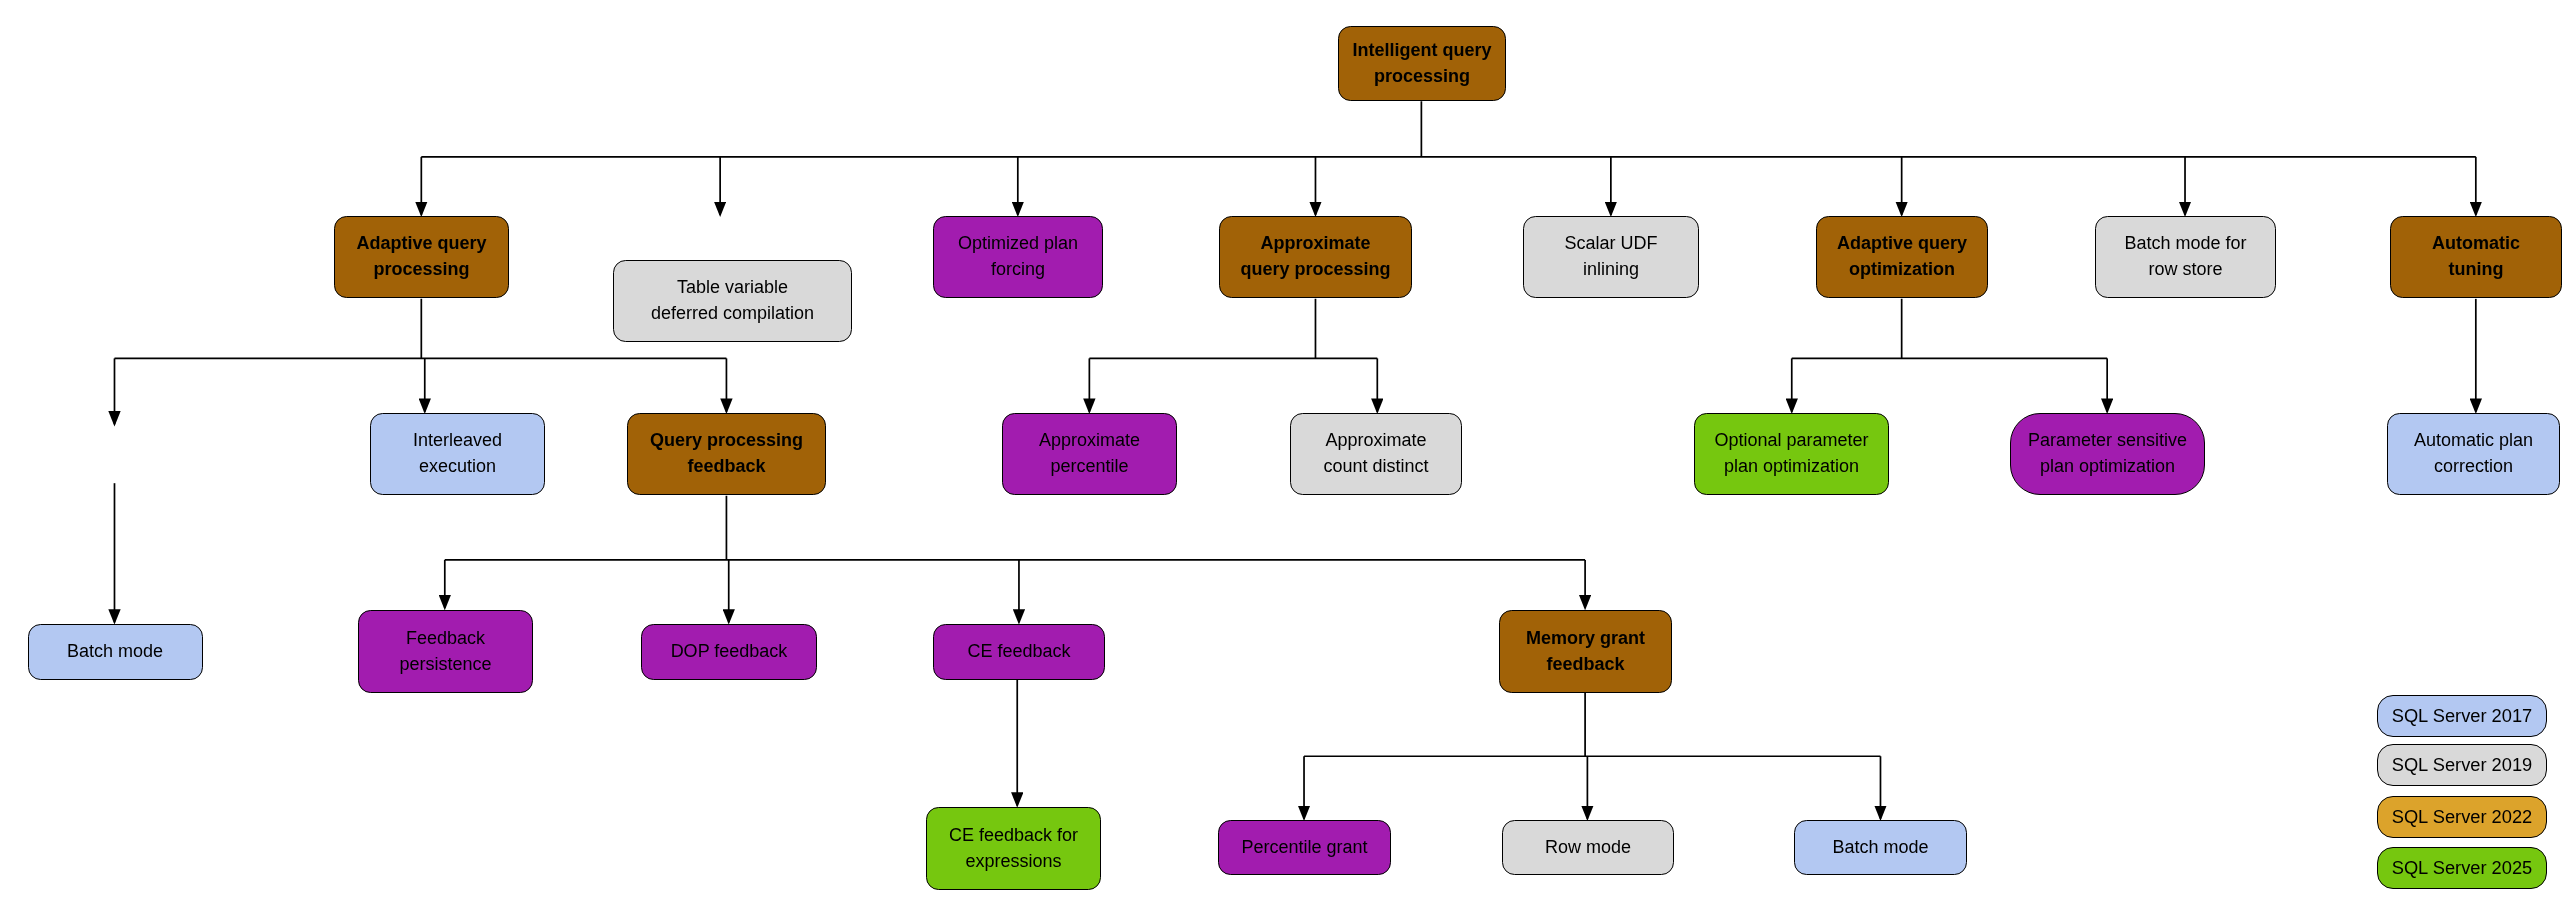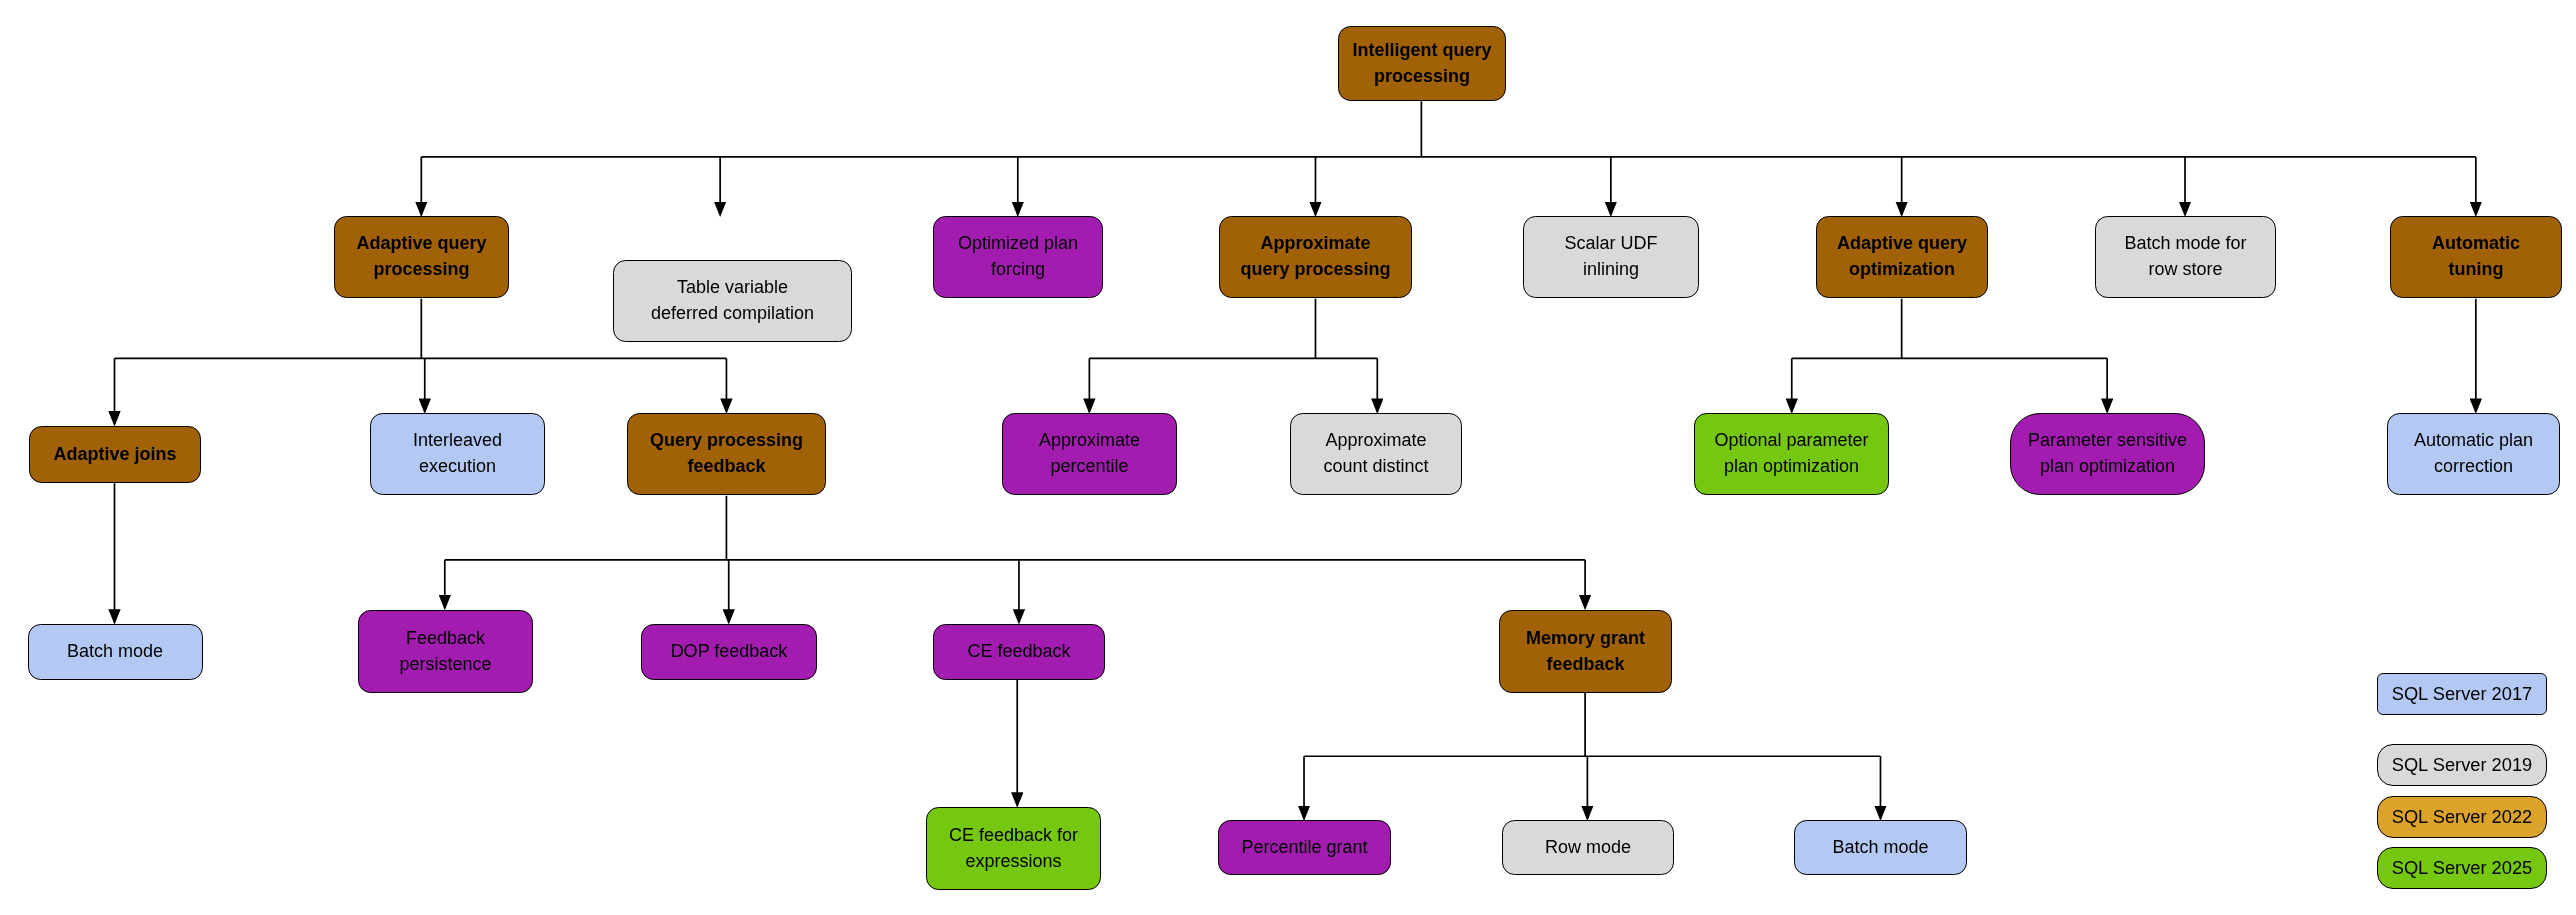--- a/index.html
+++ b/index.html
@@ -128,21 +128,20 @@
 query processing</div>
   <div class="node v2019" style="left:1523px;top:216px;width:176px;height:82px;">Scalar UDF
 inlining</div>
   <div class="node parent" style="left:1816px;top:216px;width:172px;height:82px;">Adaptive query
 optimization</div>
   <div class="node v2019" style="left:2095px;top:216px;width:181px;height:82px;">Batch mode for
 row store</div>
   <div class="node parent" style="left:2390px;top:216px;width:172px;height:82px;">Automatic
 tuning</div>
 
-  <div class="node parent" style="left:29px;top:426px;width:172px;height:57px;">Adaptive joins</div>
   <div class="node v2017" style="left:338px;top:413px;width:175px;height:82px;margin-left:32px;">Interleaved
 execution</div>
   <div class="node parent" style="left:627px;top:413px;width:199px;height:82px;">Query processing
 feedback</div>
   <div class="node v2022" style="left:1002px;top:413px;width:175px;height:82px;">Approximate
 percentile</div>
   <div class="node v2019" style="left:1290px;top:413px;width:172px;height:82px;">Approximate
 count distinct</div>
   <div class="node v2025" style="left:1694px;top:413px;width:195px;height:82px;">Optional parameter
 plan optimization</div>
@@ -158,19 +157,19 @@
   <div class="node v2022" style="left:933px;top:624px;width:172px;height:56px;">CE feedback</div>
   <div class="node parent" style="left:1499px;top:610px;width:173px;height:83px;">Memory grant
 feedback</div>
 
   <div class="node v2025" style="left:926px;top:807px;width:175px;height:83px;">CE feedback for
 expressions</div>
   <div class="node v2022" style="left:1218px;top:820px;width:173px;height:55px;">Percentile grant</div>
   <div class="node v2019" style="left:1502px;top:820px;width:172px;height:55px;">Row mode</div>
   <div class="node v2017" style="left:1794px;top:820px;width:173px;height:55px;">Batch mode</div>
 
-  <div class="pill v2017" style="top:673px;border-radius:6px;">SQL Server 2017</div>
+  <div class="pill v2017" style="top:695px;">SQL Server 2017</div>
   <div class="pill v2019" style="top:744px;">SQL Server 2019</div>
   <div class="pill v2022" style="top:796px;">SQL Server 2022</div>
   <div class="pill v2025" style="top:847px;">SQL Server 2025</div>
 
 </div>
 
 
 </body></html>

